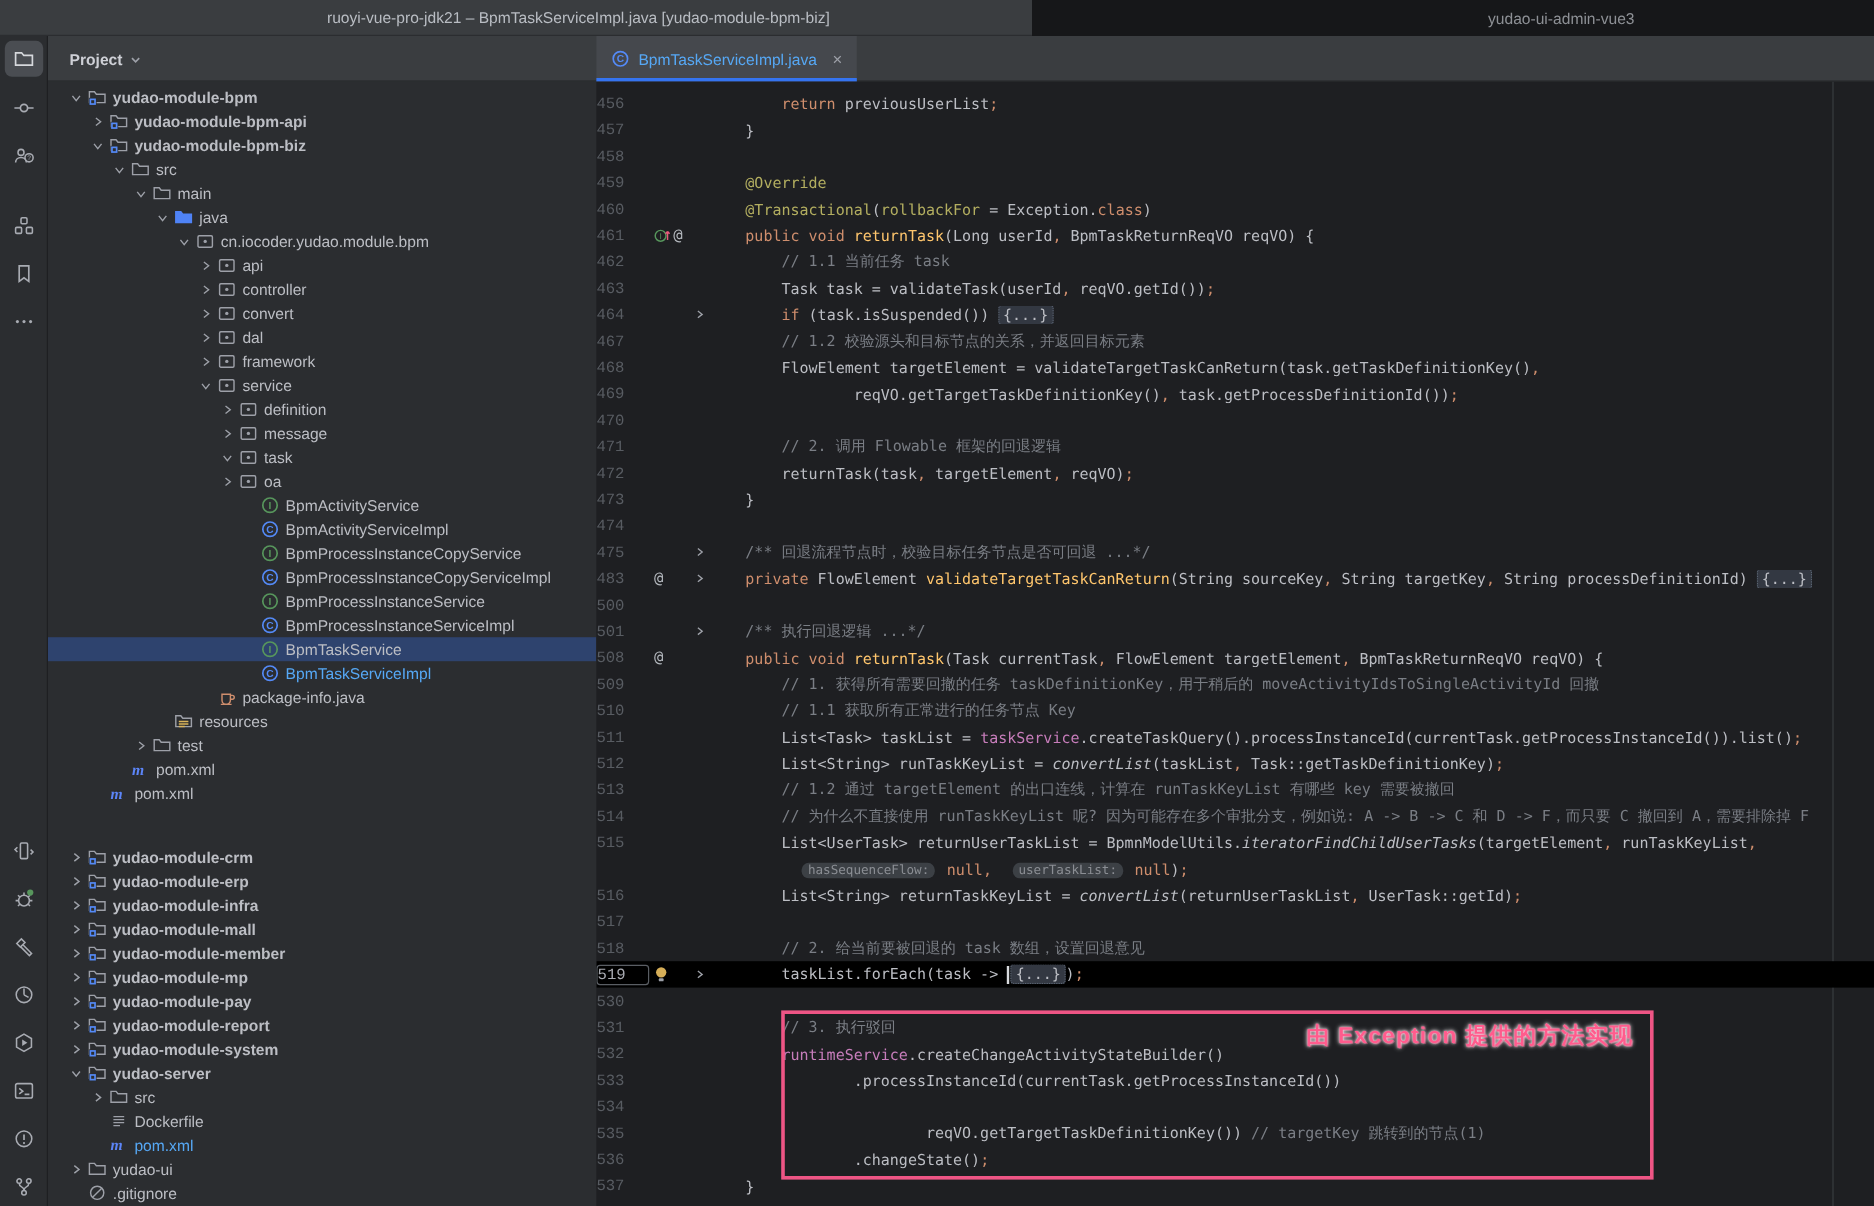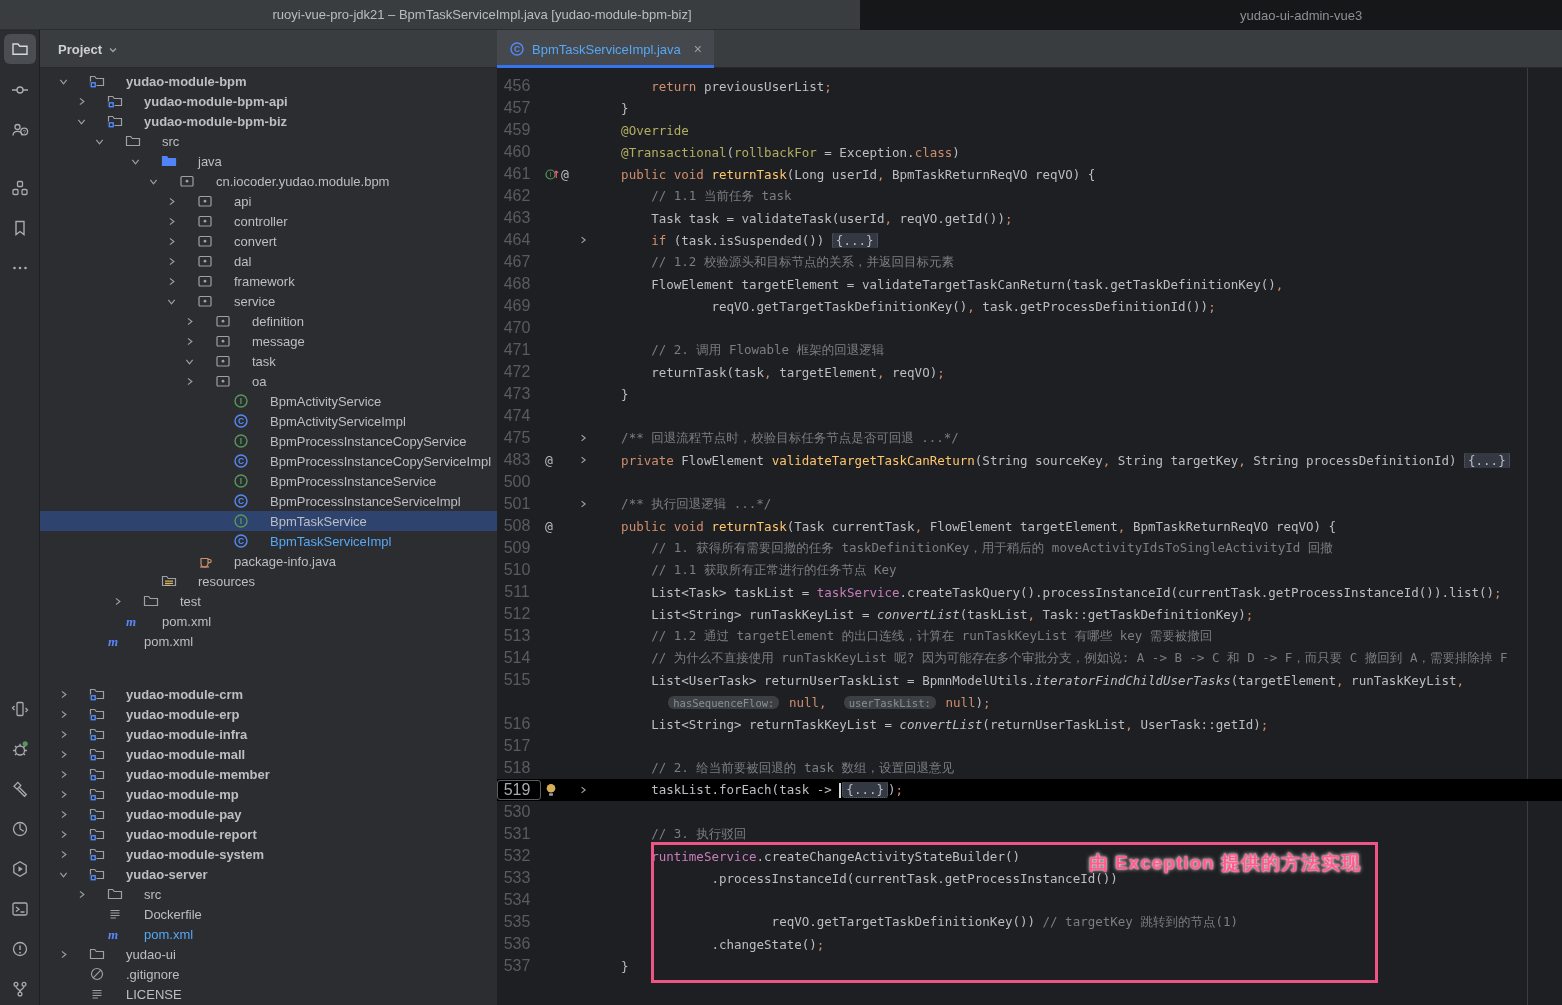--- a/index.html
+++ b/index.html
@@ -35,38 +35,38 @@
   .act { width:32px; height:40px; display:flex; align-items:center; justify-content:center; }
   .act.active { background:#4a4d52; border-radius:6px; height:30px; margin:4px 0 6px 0; }
   .spacer-sm { height:18px; }
   #strip-bottom { margin-top:auto; margin-bottom:-4px; display:flex; flex-direction:column; align-items:center; }
 
   
   #panel { position:absolute; left:40px; top:68px; width:457px; bottom:0;
     background:#2b2d30; overflow:hidden; }
   #tree { padding-top:3px; }
   .trow { height:20px; display:flex; align-items:center; font-size:13px; color:#bcbec4;
-    white-space:nowrap;gap:16px; }
+    white-space:nowrap; }
   .trow.sel { background:#2e436e; }
   .trow .chev { width:18px; display:flex; justify-content:center; align-items:center; flex:none; }
   .trow .ticon { width:18px; display:flex; justify-content:center; align-items:center; flex:none; margin-right:4px;}
   .trow.bold span.lbl { font-weight:bold; }
   .trow.mod span.lbl { color:#56a8f5; }
   .chev svg { stroke:#9da0a8; }
   .chev.down svg { transform:rotate(90deg); }
 
   
   #editor { position:absolute; left:497px; top:68px; right:0; bottom:0;
     background:#1e1f22; overflow:hidden; padding-top:7px; }
   #marginguide { position:absolute; left:1030px; top:0; bottom:0; width:1px; background:#393c40; }
   .crow { position:relative; height:22px; display:flex; align-items:center;
     font-family:"DejaVu Sans Mono", monospace; font-size:12.5px; white-space:pre; }
   .crow.cur { background:#000000; }
-  .lnum { width:44px; flex:none; text-align:center; color:#585c62; font-size:16px;
-    padding-right:4px; font-family:Liberation Sans, sans-serif; }
+  .lnum { width:44px; flex:none; text-align:left; color:#585c62; font-size:13px;
+    padding-right:4px; font-family:Liberation Mono, monospace; }
   .crow.cur .lnum { color:#a9abb2; border:1px solid #5a5e64; border-radius:3px; }
   .gico { width:34px; flex:none; display:flex; align-items:center; gap:2px; padding-left:4px; }
   .gfold { width:16px; flex:none; display:flex; align-items:center; justify-content:center; color:#9da0a8; }
   .codetxt { flex:1; overflow:hidden; }
   .at { color:#b4b8be; font-size:13px; font-family:"DejaVu Sans Mono", monospace; }
   .tk-p{color:#bcbec4} .tk-k{color:#cf8e6d} .tk-d{color:#ffc66d} .tk-c{color:#7a7e85}
   .tk-a{color:#b3ae60} .tk-f{color:#c77dbb} .tk-o{color:#cf8e6d}
   .tk-si{color:#bcbec4; font-style:italic}
   .tk-fo{background:#333842; border:1px dotted #5a6472; border-radius:3px; padding:0 3px; color:#bcbec4}
   .tk-h{background:#3c4045; color:#8b8e94; border-radius:6px; padding:0.5px 5px; font-size:10.5px; margin:0 2px}
@@ -264,20 +264,33 @@
               <path d="M5 3l5 4-5 4" fill="none" stroke-width="1.5"></path>
             </svg>
           </span>
           <span class="ticon">
             <svg width="16" height="16" viewBox="0 0 16 16" fill="none">
               <path d="M1.5 3.5h4.2l1.6 2h7.2v7h-13z" stroke="#9da0a8" stroke-width="1.2"></path>
             </svg>
           </span>
           <span class="lbl">src</span>
         </div>
+        <div class="trow" style="padding-left: 68px;">
+          <span class="chev down">
+            <svg width="11" height="11" viewBox="0 0 14 14">
+              <path d="M5 3l5 4-5 4" fill="none" stroke-width="1.5"></path>
+            </svg>
+          </span>
+          <span class="ticon">
+            <svg width="16" height="16" viewBox="0 0 16 16" fill="none">
+              <path d="M1.5 3.5h4.2l1.6 2h7.2v7h-13z" stroke="#9da0a8" stroke-width="1.2"></path>
+            </svg>
+          </span>
+          <span class="lbl">main</span>
+        </div>
         <div class="trow" style="padding-left: 86px;">
           <span class="chev down">
             <svg width="11" height="11" viewBox="0 0 14 14">
               <path d="M5 3l5 4-5 4" fill="none" stroke-width="1.5"></path>
             </svg>
           </span>
           <span class="ticon">
             <svg width="16" height="16" viewBox="0 0 16 16" fill="none">
               <path d="M1.5 3.5h4.2l1.6 2h7.2v7h-13z" fill="#4f83f6" stroke="#4f83f6" stroke-width="1.2"></path>
             </svg>
@@ -794,20 +807,21 @@
           <span class="lbl">lombok.config</span>
         </div>
       </div>
   </div>
 
   <div id="editor">
     <div id="marginguide"></div>
     <div id="code">
         <div class="crow"><span class="lnum">456</span><span class="gico"></span><span class="gfold"></span><span class="codetxt"><span class="tk-p">        </span><span class="tk-k">return</span><span class="tk-p"> previousUserList</span><span class="tk-o">;</span></span></div>
         <div class="crow"><span class="lnum">457</span><span class="gico"></span><span class="gfold"></span><span class="codetxt"><span class="tk-p">    }</span></span></div>
+        <div class="crow"><span class="lnum">458</span><span class="gico"></span><span class="gfold"></span><span class="codetxt"></span></div>
         <div class="crow"><span class="lnum">459</span><span class="gico"></span><span class="gfold"></span><span class="codetxt"><span class="tk-p">    </span><span class="tk-a">@Override</span></span></div>
         <div class="crow"><span class="lnum">460</span><span class="gico"></span><span class="gfold"></span><span class="codetxt"><span class="tk-p">    </span><span class="tk-a">@Transactional</span><span class="tk-p">(</span><span class="tk-a">rollbackFor</span><span class="tk-p"> = Exception.</span><span class="tk-k">class</span><span class="tk-p">)</span></span></div>
         <div class="crow"><span class="lnum">461</span><span class="gico"><svg width="14" height="14" viewBox="0 0 14 14">
               <circle cx="5.5" cy="7.5" r="4.5" fill="none" stroke="#57965c" stroke-width="1.2"></circle>
               <text x="5.5" y="10.2" font-size="7" fill="#57965c" text-anchor="middle" font-family="Liberation Sans,sans-serif">I</text>
               <path d="M11.3 11V3.8M11.3 3.8 9.6 5.8M11.3 3.8 13 5.8" stroke="#e8597c" stroke-width="1.2" fill="none"></path>
             </svg><span class="at">@</span></span><span class="gfold"></span><span class="codetxt"><span class="tk-p">    </span><span class="tk-k">public</span><span class="tk-p"> </span><span class="tk-k">void</span><span class="tk-p"> </span><span class="tk-d">returnTask</span><span class="tk-p">(Long userId</span><span class="tk-o">,</span><span class="tk-p"> BpmTaskReturnReqVO reqVO) {</span></span></div>
         <div class="crow"><span class="lnum">462</span><span class="gico"></span><span class="gfold"></span><span class="codetxt"><span class="tk-p">        </span><span class="tk-c">// 1.1 当前任务 task</span></span></div>
         <div class="crow"><span class="lnum">463</span><span class="gico"></span><span class="gfold"></span><span class="codetxt"><span class="tk-p">        Task task = validateTask(userId</span><span class="tk-o">,</span><span class="tk-p"> reqVO.getId())</span><span class="tk-o">;</span></span></div>
         <div class="crow"><span class="lnum">464</span><span class="gico"></span><span class="gfold"><svg width="10" height="10" viewBox="0 0 14 14">

